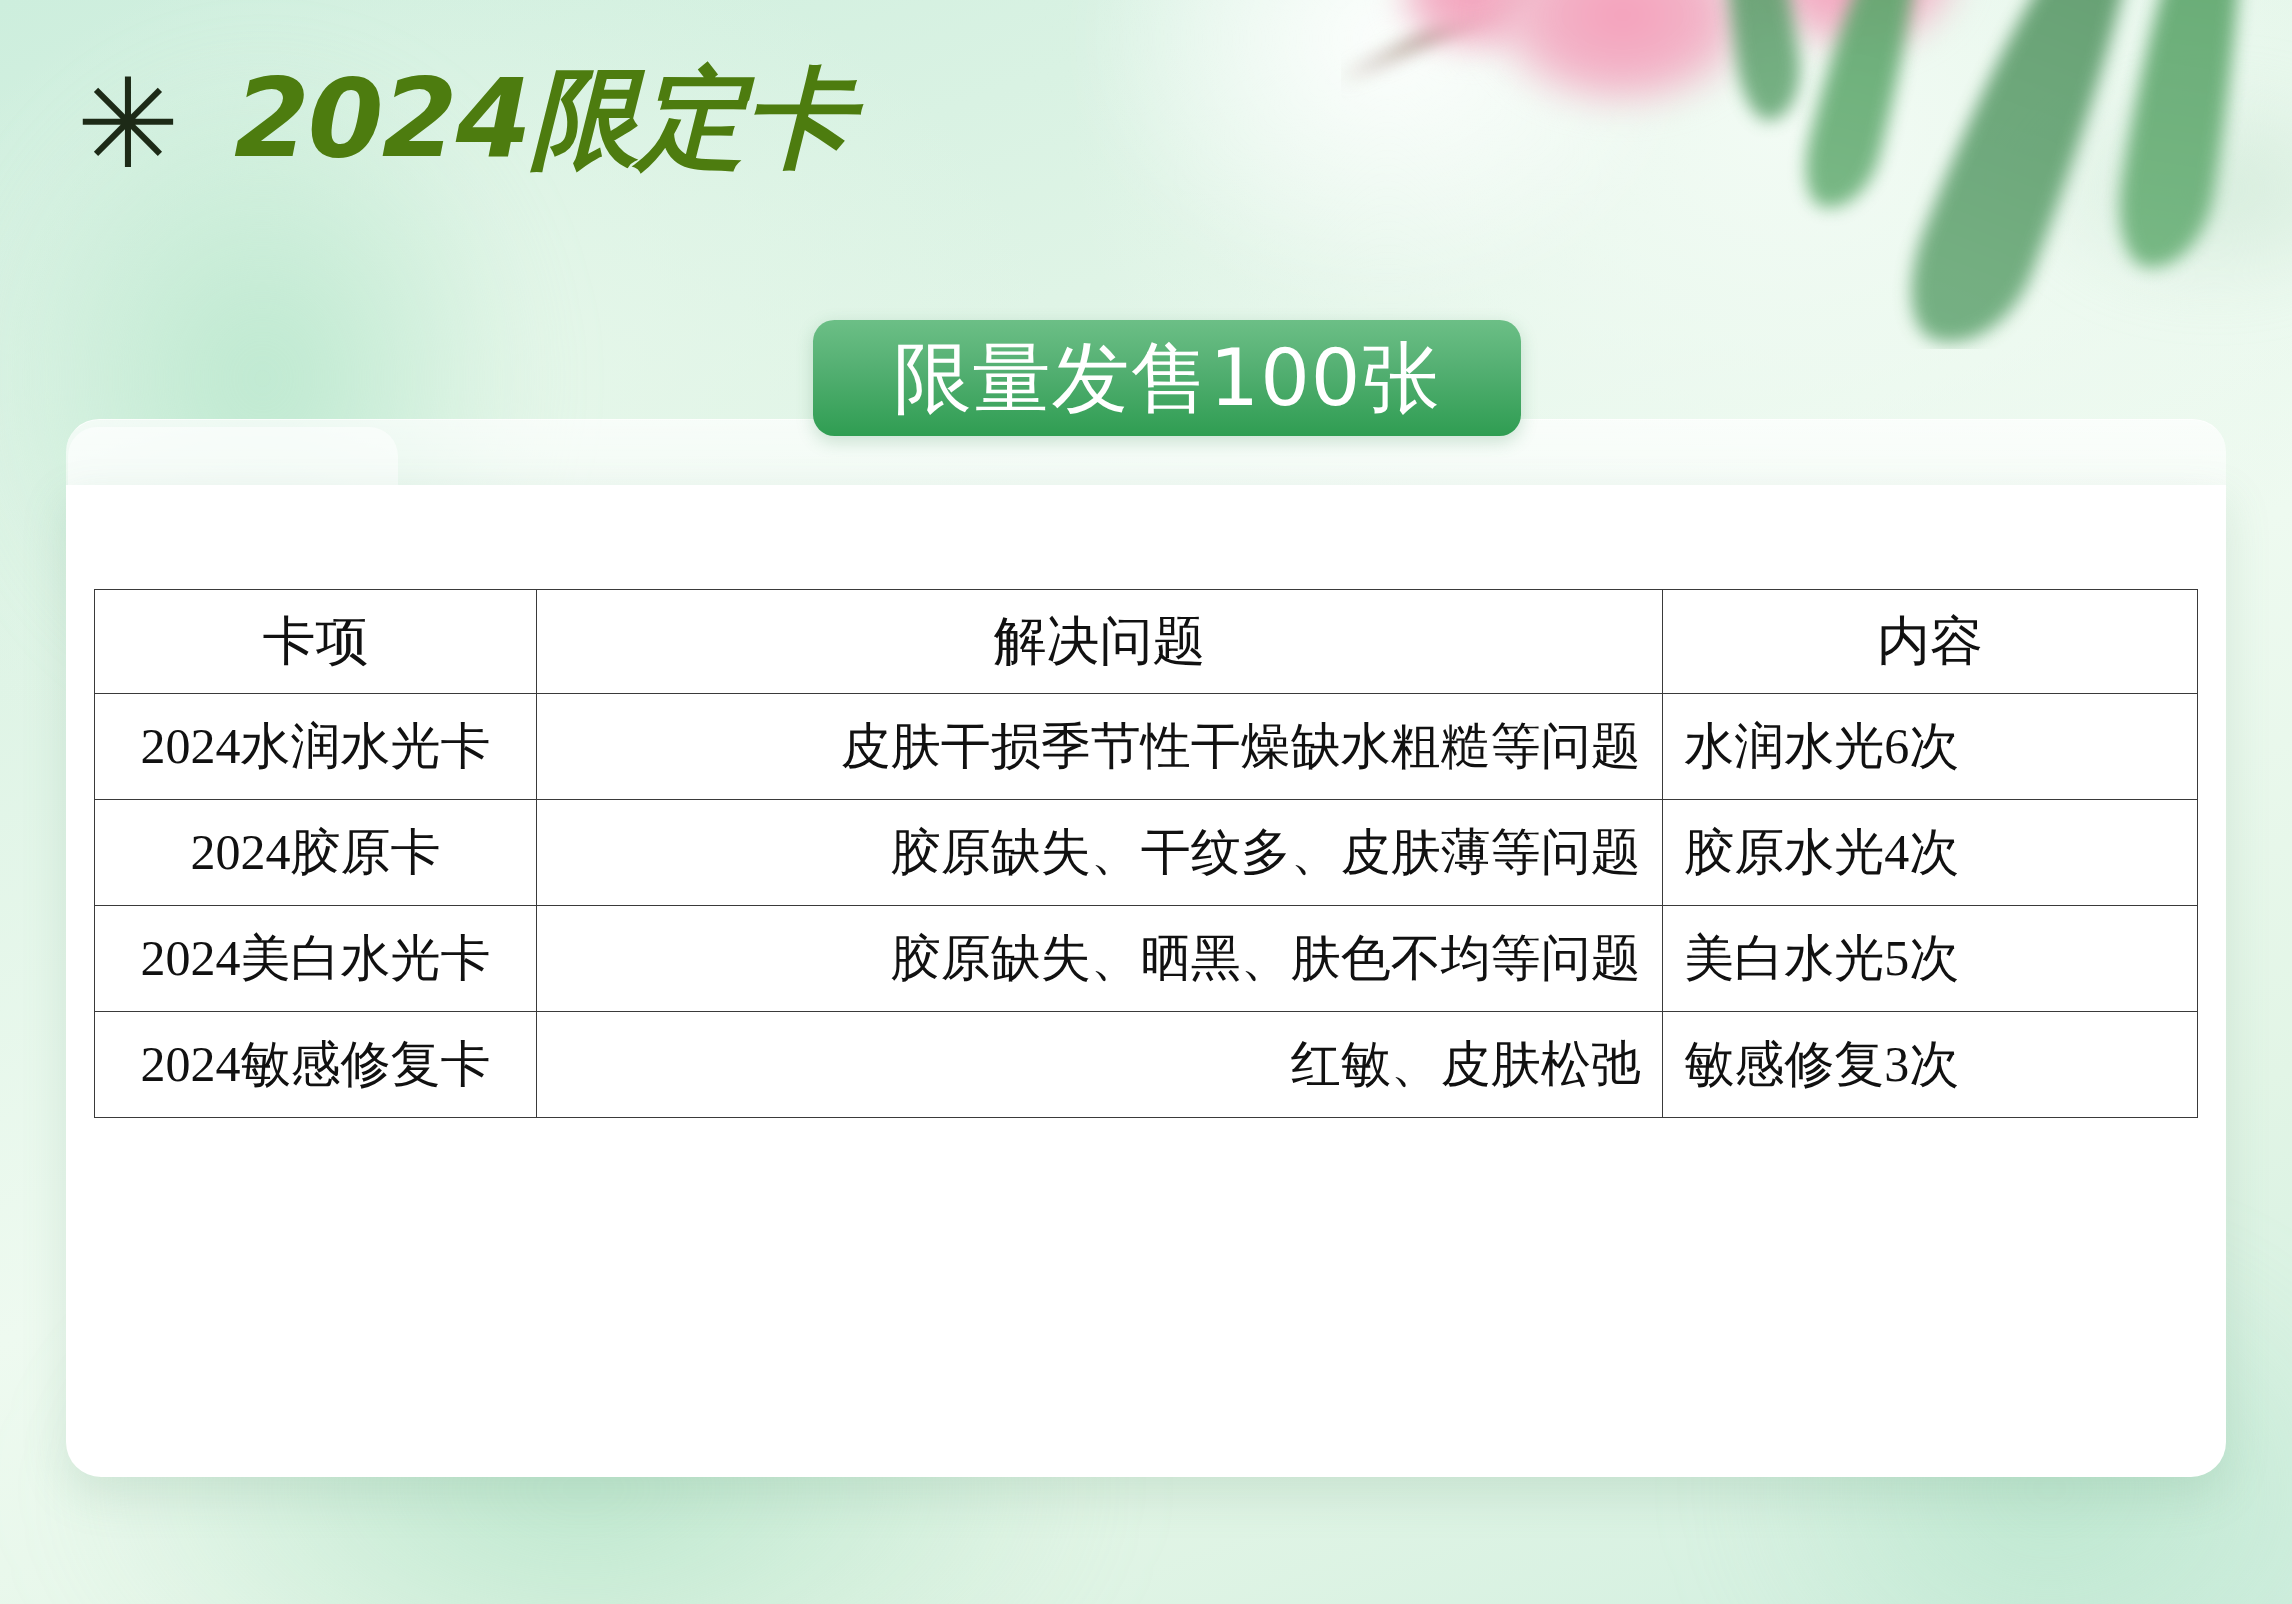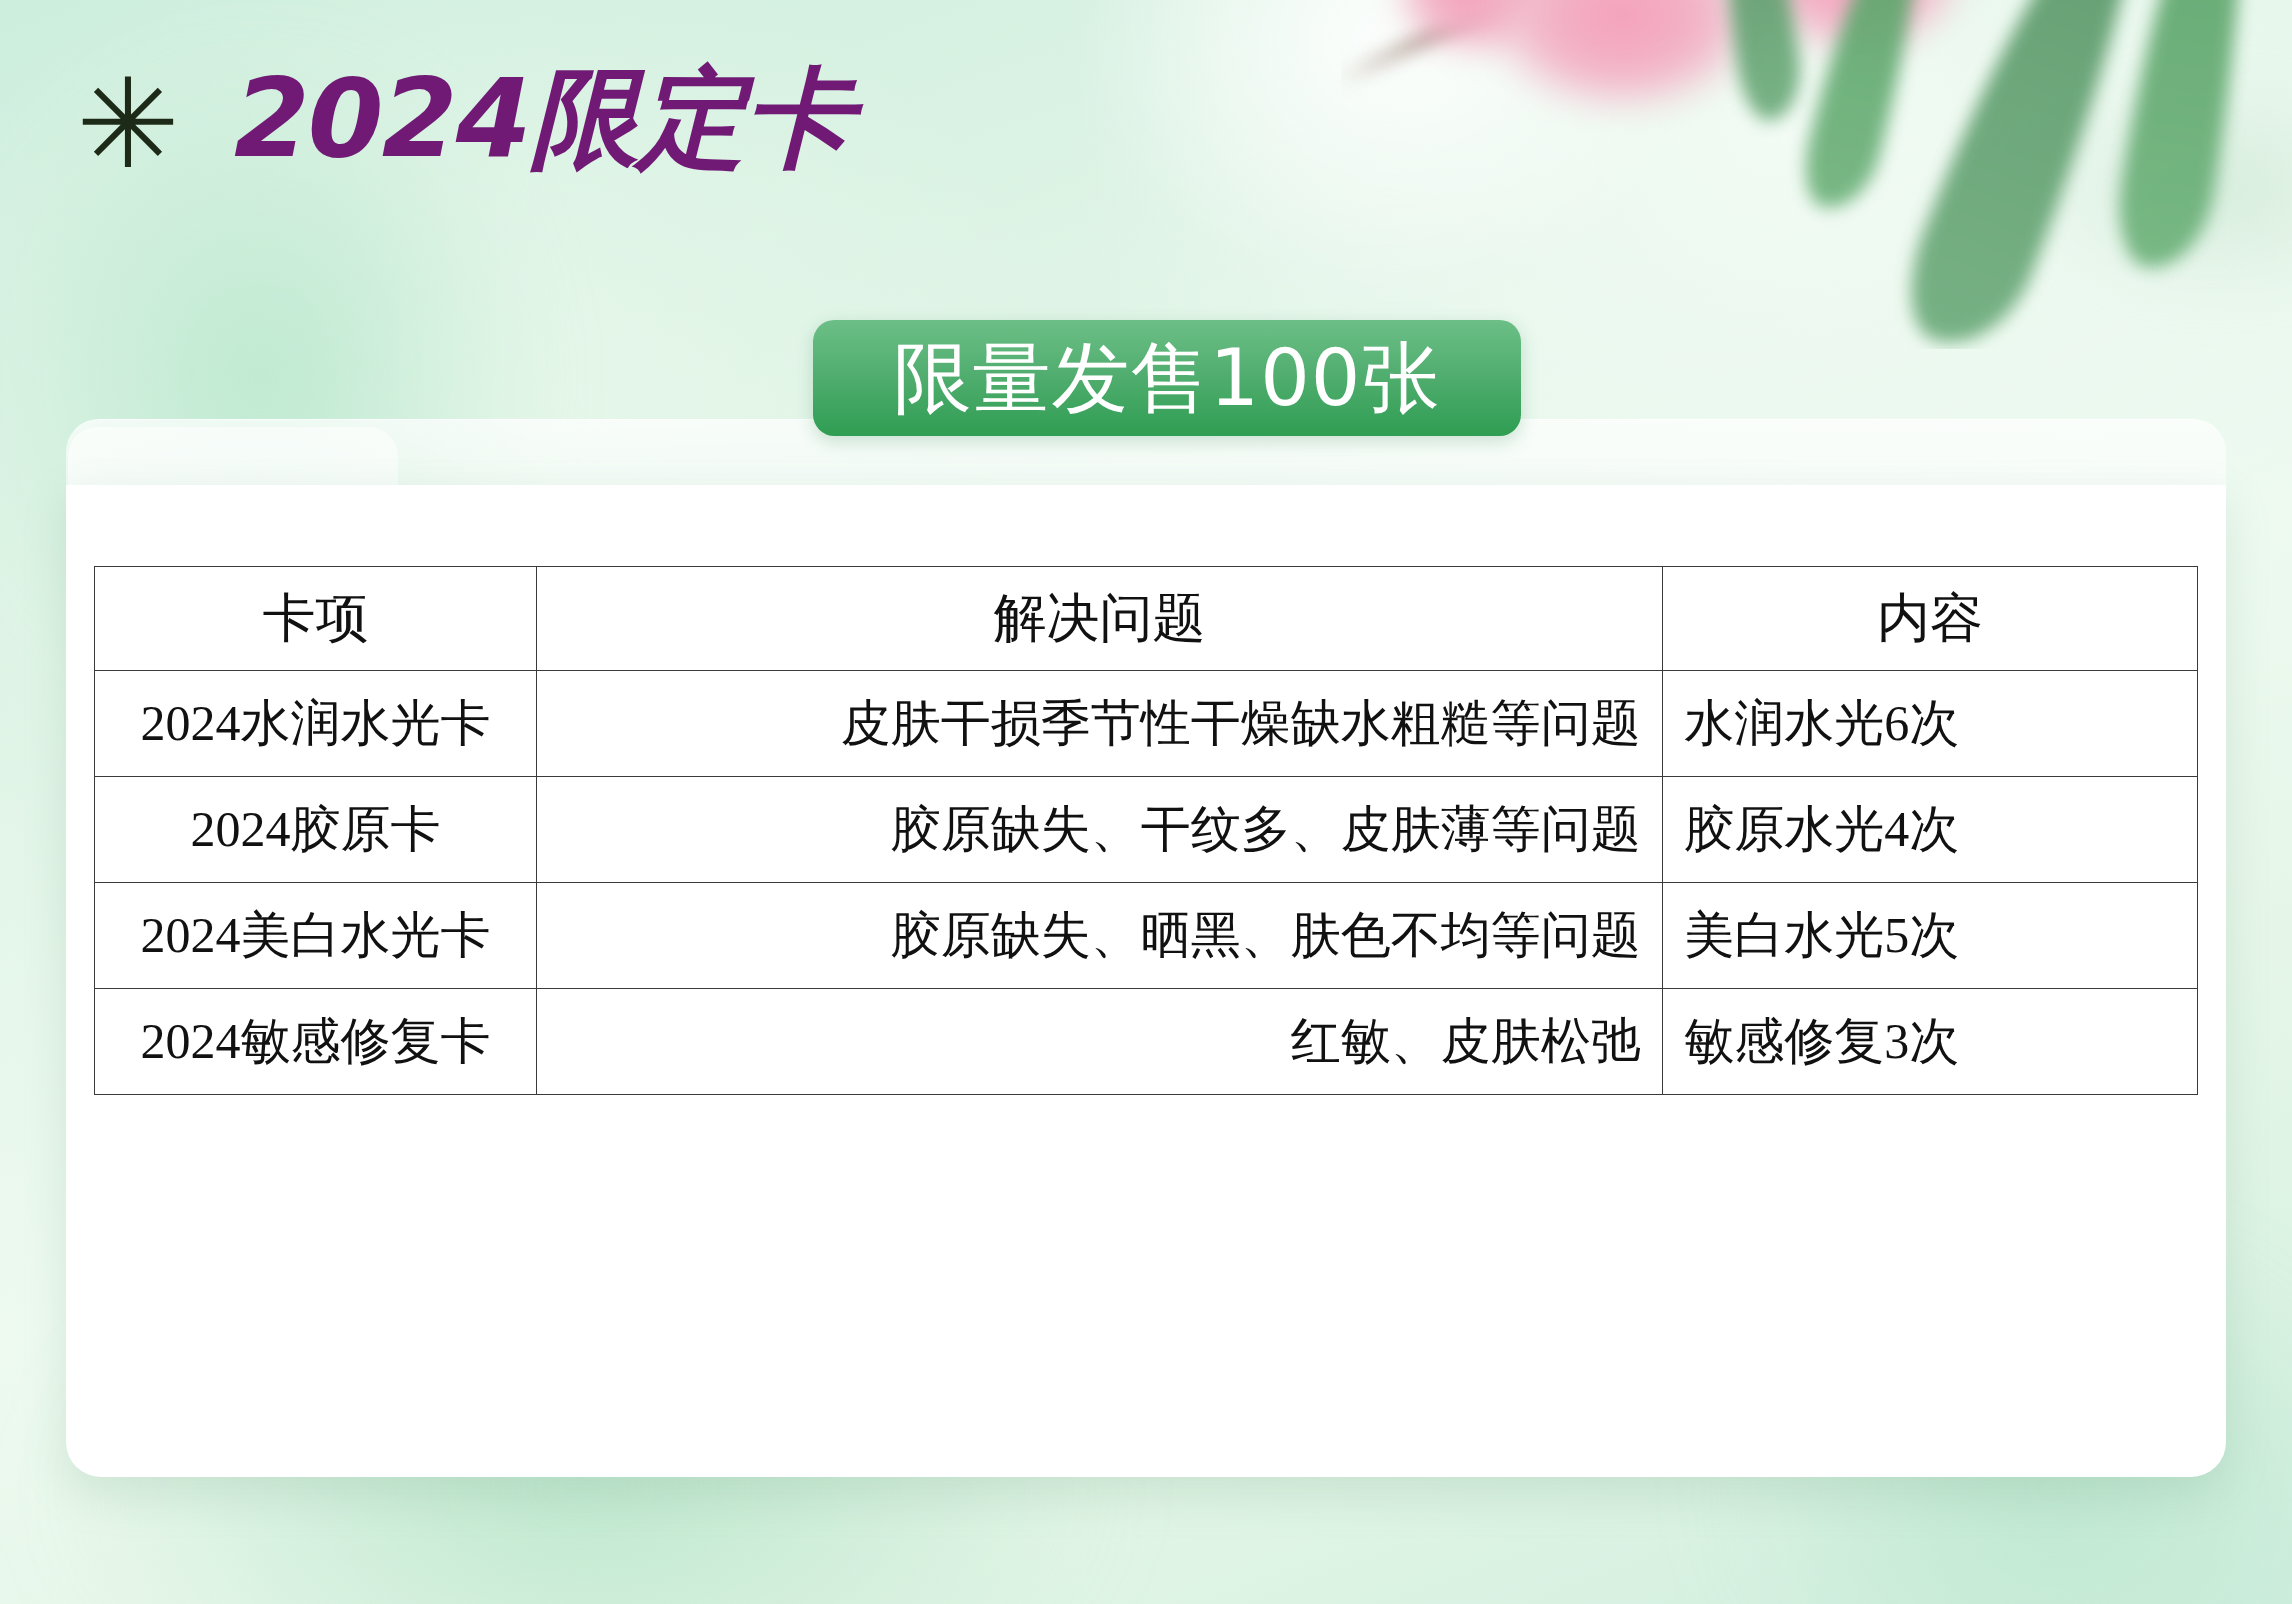--- a/index.html
+++ b/index.html
@@ -115,21 +115,21 @@
     font-family: "DejaVu Sans", sans-serif;
     font-weight: 700;
     transform: translateY(5.8px);
   }
   .title-text {
     font-family: "DejaVu Sans", "Liberation Sans", sans-serif;
     font-weight: 700;
     font-style: italic;
     font-size: 109px;
     letter-spacing: -1.9px;
-    color: #701a75;
+    color: #4d7c0f;
     line-height: 1;
     white-space: nowrap;
   }
 
   
   .badge {
     position: absolute;
     left: 813px; top: 320px;
     width: 708px; height: 116px;
     border-radius: 21.3px;
@@ -175,21 +175,21 @@
     width: 2160px; height: 992px;
     background: #ffffff;
     border-radius: 0 0 35px 35px;
     box-shadow: 0 17.5px 45px rgba(92,150,115,.18);
     z-index: 5;
   }
 
   
   .table-wrap {
     position: absolute;
-    left: 94px; top: 566px;
+    left: 94px; top: 589px;
     width: 2018px;
     z-index: 6;
   }
   table.pricing {
     border-collapse: collapse;
     width: 100%;
     table-layout: fixed;
     color: #111;
   }
   table.pricing th, table.pricing td {

